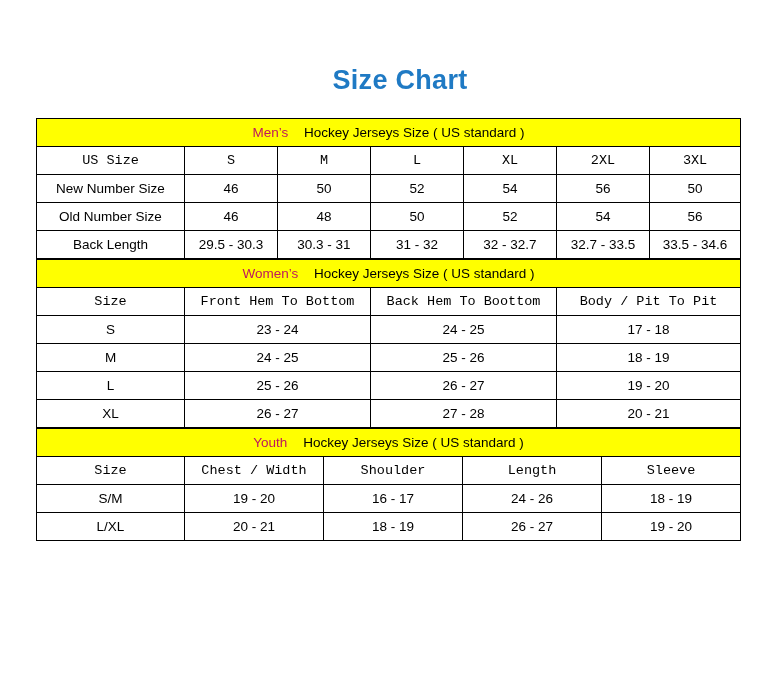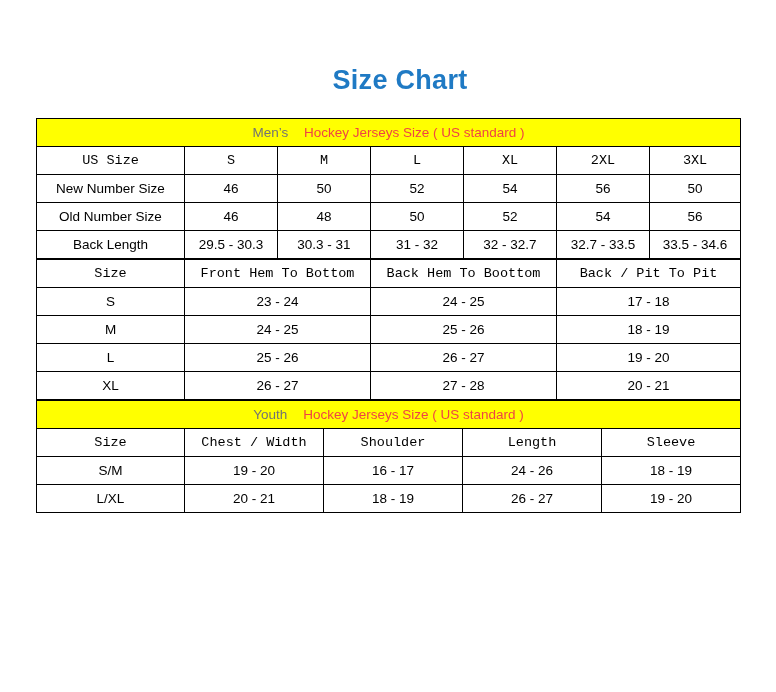--- a/index.html
+++ b/index.html
@@ -48,22 +48,22 @@
     padding: 2px 3px;
     font-weight: normal;
     box-sizing: border-box;
   }
   .banner {
     background: #ffff00;
     font-size: 15px;
     font-weight: bold;
     height: 31px;
   }
-  .banner .accent-red { color: #737373; text-align: center; }
-  .banner .accent-black { color: #ef4444; margin-left: 12px; }
+  .banner .accent-red { color: #be185d; text-align: center; }
+  .banner .accent-black { color: #000000; margin-left: 12px; }
   .hdr {
     font-weight: bold;
     font-family: Liberation Mono, monospace;
   }
   .rowlabel {
     font-weight: normal;
     margin-top: 16px;
   }
   .boldcell { font-weight: bold; }
 </style>
@@ -131,24 +131,27 @@
 
     <table class="sizechart">
       <colgroup>
         <col style="width:148px">
         <col style="width:186px">
         <col style="width:186px">
         <col style="width:184px">
       </colgroup>
       <tbody>
         <tr>
+          <td class="banner" colspan="4"><span class="accent-red">Women’s</span><span class="accent-black"> Hockey Jerseys Size ( US standard )</span></td>
+        </tr>
+        <tr>
           <td class="hdr">Size</td>
           <td class="hdr">Front Hem To Bottom</td>
           <td class="hdr">Back Hem To Boottom</td>
-          <td class="hdr">Back / Pit To Pit</td>
+          <td class="hdr">Body / Pit To Pit</td>
         </tr>
         <tr>
           <td class="boldcell">S</td>
           <td>23 - 24</td>
           <td>24 - 25</td>
           <td>17 - 18</td>
         </tr>
         <tr>
           <td class="boldcell">M</td>
           <td>24 - 25</td>

